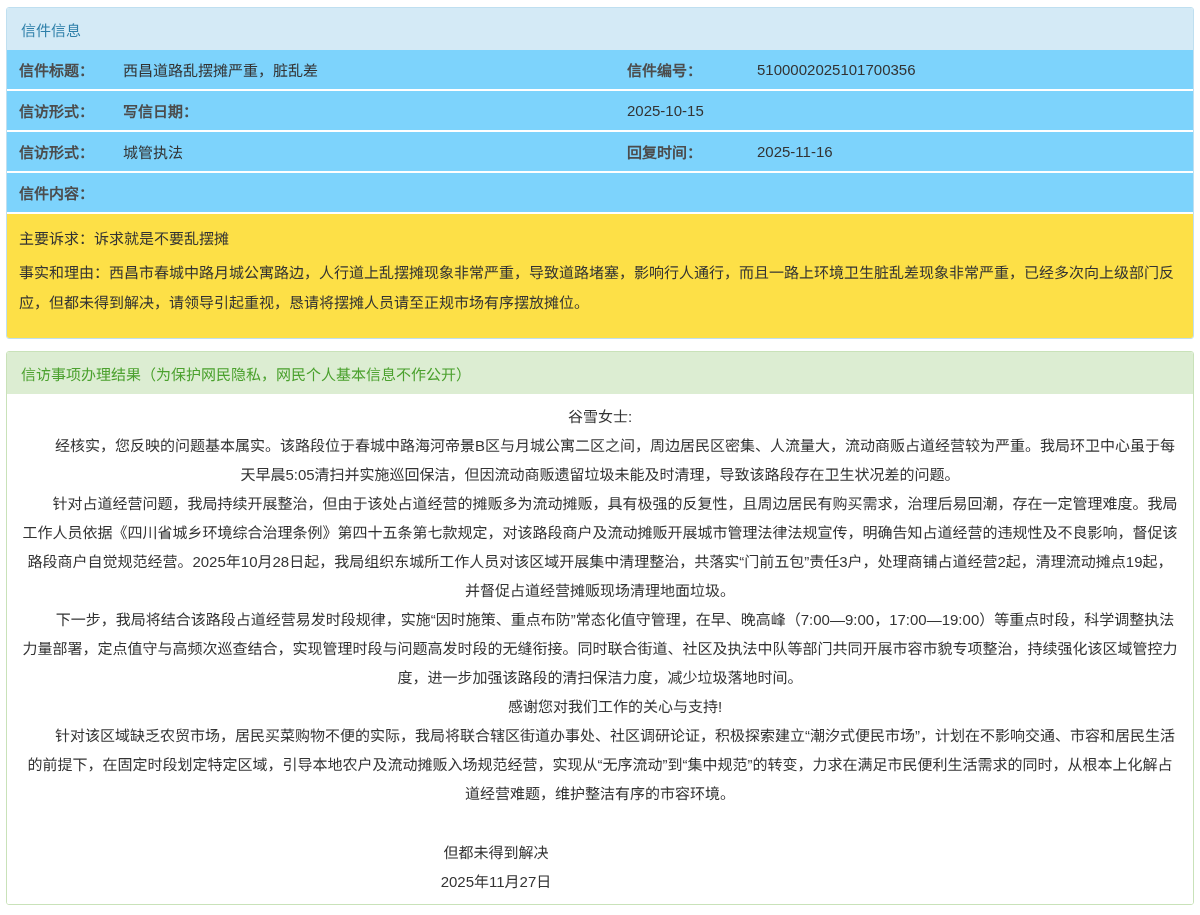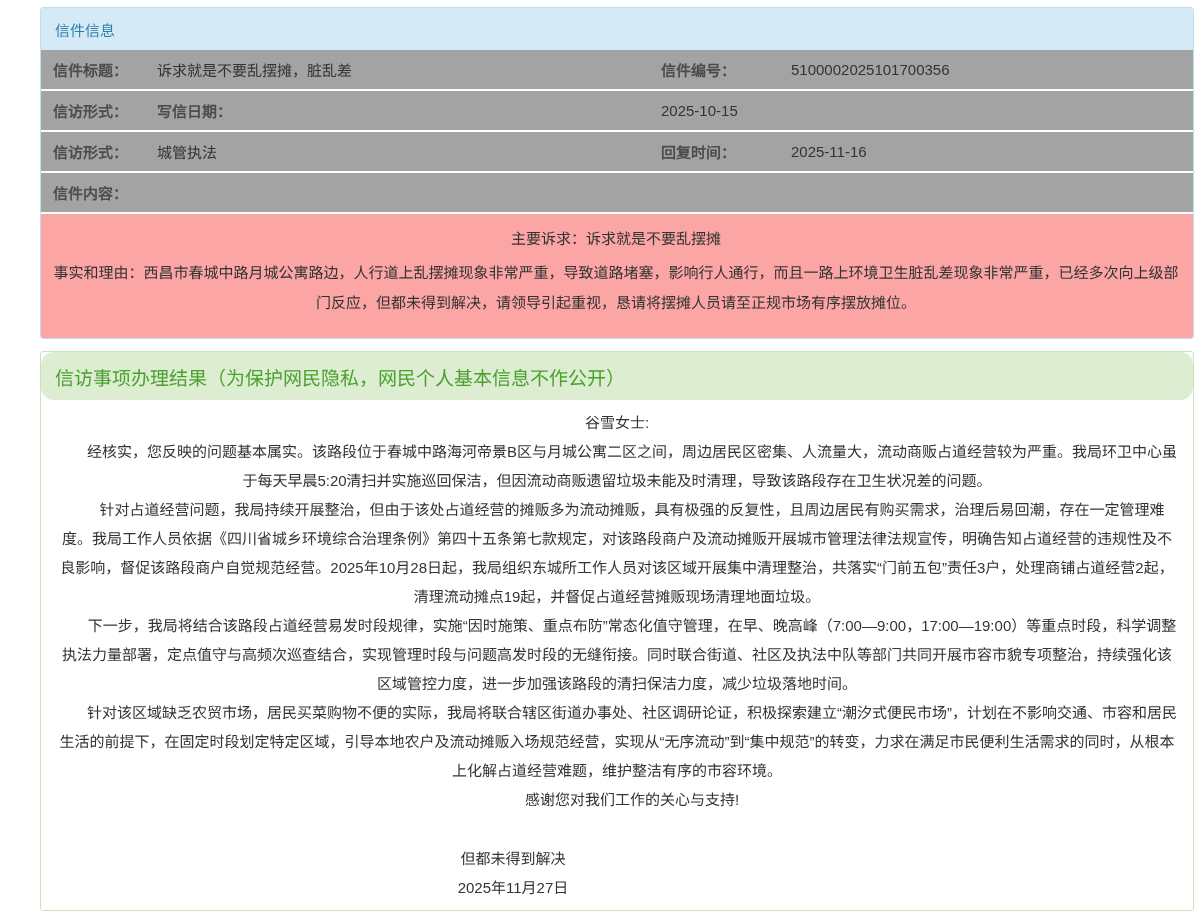--- a/index.html
+++ b/index.html
@@ -6,61 +6,59 @@
   * { box-sizing: border-box; }
   html, body { margin: 0; padding: 0; background: #ffffff; }
   body {
     width: 1200px;
     padding: 7px 6px;
     font-family: "Liberation Sans", "DejaVu Sans", sans-serif;
     color: #333333;
     font-size: 15px;
   }
 
-  .panel { border-radius: 3px; overflow: hidden; margin-left: 34px; }
+  .panel { border-radius: 3px; overflow: hidden; }
 
   
   .panel-blue { border: 1px solid #bfdff0; }
   .panel-header-blue {
     background: #d4eaf6;
     color: #2d7fa9;
     padding: 11px 14px 10px;
     font-size: 15px;
   }
 
   .info-row {
     display: grid;
     grid-template-columns: 104px 504px 130px 1fr;
     align-items: center;
-    background: #a3a3a3;
+    background: #7dd3fc;
     border-bottom: 2px solid #ffffff;
     padding: 9px 10px 9px 12px;
     min-height: 38px;
   }
   .info-row.single { grid-template-columns: 1fr; }
   .info-label { font-weight: bold; color: #4c4c4c; }
   .info-value { color: #333333; }
 
   .letter-content {
-    background: #fca5a5;
+    background: #fde047;
     padding: 10px 14px 16px 12px;
     line-height: 30px;
     color: #333333;
-    text-align: center;
   }
   .letter-content p { margin: 0 0 4px 0; }
 
   
   .panel-green { border: 1px solid #c9e2b9; margin-top: 12px; }
   .panel-header-green {
     background: #dcedd2;
     color: #4ba12e;
     padding: 11px 14px 10px;
-    font-size: 19px;
-    border-radius: 13px;
+    font-size: 15px;
   }
   .reply-body {
     background: #ffffff;
     padding: 8px 14px 8px 14px;
     line-height: 29px;
     color: #333333;
   }
   .reply-body p { margin: 0; text-align: center; }
   .reply-body p.indent { text-indent: 2em; }
 
@@ -72,21 +70,21 @@
   }
 </style>
 </head>
 <body>
 
 <div class="panel panel-blue">
   <div class="panel-header-blue">信件信息</div>
 
   <div class="info-row">
     <span class="info-label">信件标题：</span>
-    <span class="info-value">诉求就是不要乱摆摊，脏乱差</span>
+    <span class="info-value">西昌道路乱摆摊严重，脏乱差</span>
     <span class="info-label">信件编号：</span>
     <span class="info-value">5100002025101700356</span>
   </div>
 
   <div class="info-row">
     <span class="info-label">信访形式：</span>
     <span class="info-label">写信日期：</span>
     <span class="info-value">2025-10-15</span>
   </div>
 
@@ -105,24 +103,24 @@
     <p>主要诉求：诉求就是不要乱摆摊</p>
     <p>事实和理由：西昌市春城中路月城公寓路边，人行道上乱摆摊现象非常严重，导致道路堵塞，影响行人通行，而且一路上环境卫生脏乱差现象非常严重，已经多次向上级部门反应，但都未得到解决，请领导引起重视，恳请将摆摊人员请至正规市场有序摆放摊位。</p>
   </div>
 </div>
 
 <div class="panel panel-green">
   <div class="panel-header-green">信访事项办理结果（为保护网民隐私，网民个人基本信息不作公开）</div>
 
   <div class="reply-body">
     <p>谷雪女士:</p>
-    <p class="indent">经核实，您反映的问题基本属实。该路段位于春城中路海河帝景B区与月城公寓二区之间，周边居民区密集、人流量大，流动商贩占道经营较为严重。我局环卫中心虽于每天早晨5:20清扫并实施巡回保洁，但因流动商贩遗留垃圾未能及时清理，导致该路段存在卫生状况差的问题。</p>
+    <p class="indent">经核实，您反映的问题基本属实。该路段位于春城中路海河帝景B区与月城公寓二区之间，周边居民区密集、人流量大，流动商贩占道经营较为严重。我局环卫中心虽于每天早晨5:05清扫并实施巡回保洁，但因流动商贩遗留垃圾未能及时清理，导致该路段存在卫生状况差的问题。</p>
     <p class="indent">针对占道经营问题，我局持续开展整治，但由于该处占道经营的摊贩多为流动摊贩，具有极强的反复性，且周边居民有购买需求，治理后易回潮，存在一定管理难度。我局工作人员依据《四川省城乡环境综合治理条例》第四十五条第七款规定，对该路段商户及流动摊贩开展城市管理法律法规宣传，明确告知占道经营的违规性及不良影响，督促该路段商户自觉规范经营。2025年10月28日起，我局组织东城所工作人员对该区域开展集中清理整治，共落实“门前五包”责任3户，处理商铺占道经营2起，清理流动摊点19起，并督促占道经营摊贩现场清理地面垃圾。</p>
     <p class="indent">下一步，我局将结合该路段占道经营易发时段规律，实施“因时施策、重点布防”常态化值守管理，在早、晚高峰（7:00—9:00，17:00—19:00）等重点时段，科学调整执法力量部署，定点值守与高频次巡查结合，实现管理时段与问题高发时段的无缝衔接。同时联合街道、社区及执法中队等部门共同开展市容市貌专项整治，持续强化该区域管控力度，进一步加强该路段的清扫保洁力度，减少垃圾落地时间。</p>
+    <p class="indent">感谢您对我们工作的关心与支持!</p>
     <p class="indent">针对该区域缺乏农贸市场，居民买菜购物不便的实际，我局将联合辖区街道办事处、社区调研论证，积极探索建立“潮汐式便民市场”，计划在不影响交通、市容和居民生活的前提下，在固定时段划定特定区域，引导本地农户及流动摊贩入场规范经营，实现从“无序流动”到“集中规范”的转变，力求在满足市民便利生活需求的同时，从根本上化解占道经营难题，维护整洁有序的市容环境。</p>
-    <p class="indent">感谢您对我们工作的关心与支持!</p>
 
     <div class="signature-block">
       <p>但都未得到解决</p>
       <p>2025年11月27日</p>
     </div>
   </div>
 </div>
 
 </body></html>

